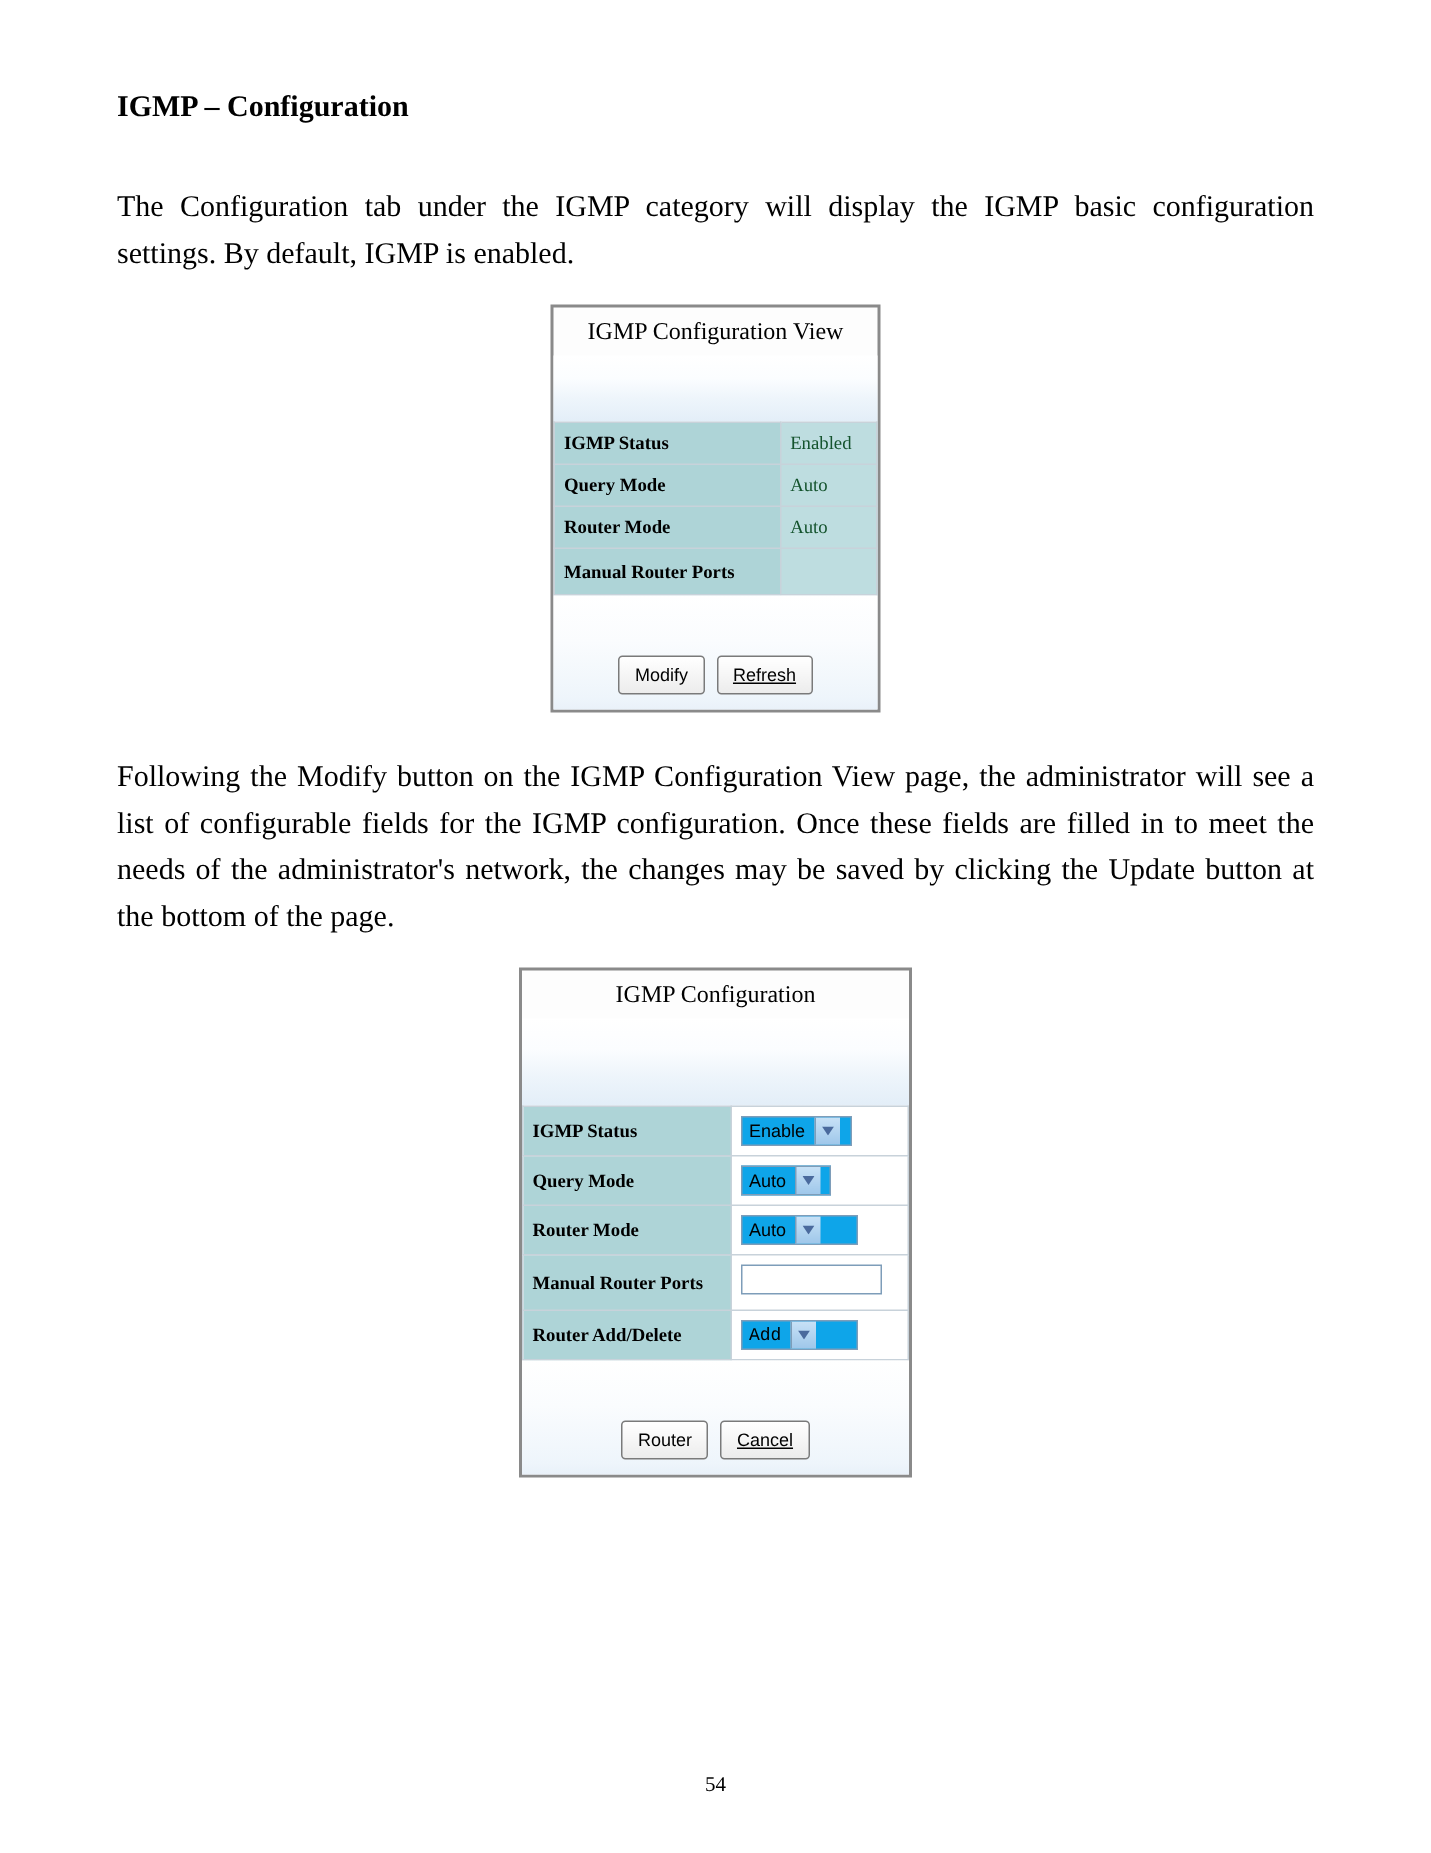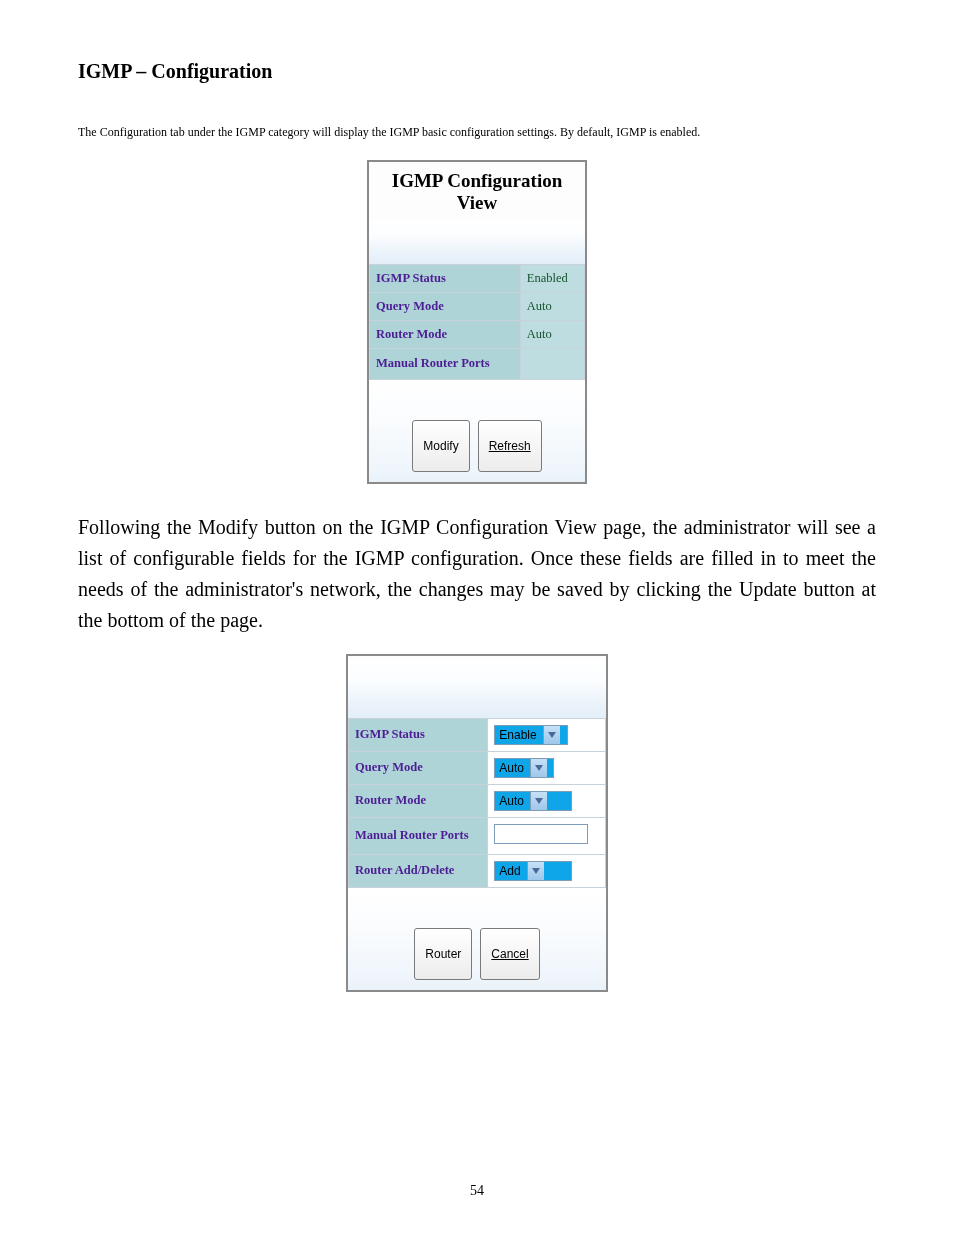--- a/index.html
+++ b/index.html
@@ -15,21 +15,21 @@
     position: relative;
     box-sizing: border-box;
     padding: 60px 78px 40px 78px;
   }
   .heading {
     font-size: 20px;
     font-weight: bold;
     margin: 0 0 40px 0;
   }
   .intro-para {
-    font-size: 12px;
+    font-size: 20px;
     line-height: 1.55;
     text-align: justify;
     margin: 0 0 18px 0;
   }
   .center-figure {
     display: flex;
     justify-content: center;
     margin: 18px 0 28px 0;
   }
 
@@ -38,22 +38,22 @@
     border: 2px solid #8a8a8a;
     padding: 4px 0 0 0;
     background: #fdfdfd;
     font-family: "Times New Roman", Times, serif;
   }
   .panel-wide1 { width: 216px; }
   .panel-wide2 { width: 258px; }
 
   .panel-title {
     text-align: center;
-    font-weight: bold;
-    font-size: 19px;
+    font-weight: normal;
+    font-size: 16px;
     padding: 4px 4px 6px 4px;
   }
 
   .gradient-area {
     height: 44px;
     background: linear-gradient(
       to bottom,
       #ffffff 0%,
       #fbfdff 35%,
       #eef5fb 65%,
@@ -77,21 +77,21 @@
   }
   table.data td {
     border: 1px solid #c8d2da;
     font-size: 12.5px;
     padding: 6px 6px;
     vertical-align: middle;
   }
   td.label-cell {
     background: #aed4d7;
     font-weight: bold;
-    color: #4c1d95;
+    color: #000000;
   }
   td.value-cell {
     background: #bedde0;
     color: #14532d;
   }
   td.input-cell {
     background: #ffffff;
     padding: 3px 4px;
   }
   td.empty-cell {
@@ -110,21 +110,21 @@
       #e9f1f9 100%
     );
   }
   .panel-buttons .after-table-pad {
     height: 26px;
   }
 
   button.win-btn {
     font-family: Tahoma, Arial, sans-serif;
     font-size: 12px;
-    padding: 18px 10px;
+    padding: 5px 10px;
     border: 1px solid #7a7a7a;
     border-radius: 3px;
     background: linear-gradient(to bottom, #ffffff, #ececec);
     cursor: pointer;
   }
   button.win-btn + button.win-btn { margin-left: 4px; text-decoration: underline; }
 
   .faux-select {
     display: inline-flex;
     align-items: center;
@@ -212,20 +212,21 @@
         <button class="win-btn">Modify</button>
         <button class="win-btn">Refresh</button>
       </div>
     </div>
   </div>
 
   <p class="para-after">Following the Modify button on the IGMP Configuration View page, the administrator will see a list of configurable fields for the IGMP configuration.  Once these fields are filled in to meet the needs of the administrator's network, the changes may be saved by clicking the Update button at the bottom of the page.</p>
 
   <div class="center-figure">
     <div class="panel panel-wide2">
+      <div class="panel-title">IGMP Configuration</div>
       <div class="gradient-area2"></div>
       <table class="data">
         <tbody>
             <tr>
           <td class="label-cell">IGMP Status</td>
           <td class="input-cell">
             <span class="faux-select" style="width:72px;">
               <span class="fs-text">Enable</span>
               <span class="fs-btn">
                 <svg width="8" height="6" viewBox="0 0 8 6">
@@ -263,21 +264,21 @@
         </tr>
         <tr>
           <td class="label-cell">Manual Router Ports</td>
           <td class="input-cell">
             <span class="faux-input"></span>
           </td>
         </tr>
         <tr>
           <td class="label-cell">Router Add/Delete</td>
           <td class="input-cell">
-            <span class="faux-select" style="width:76px;">
+            <span class="faux-select" style="width:76px;font-family:Liberation Mono, monospace;">
               <span class="fs-text">Add</span>
               <span class="fs-btn">
                 <svg width="8" height="6" viewBox="0 0 8 6">
                       <path d="M0 0 L8 0 L4 6 Z" fill="#4a6a9d"></path>
                     </svg>
               </span>
             </span>
           </td>
         </tr>
       </tbody>

